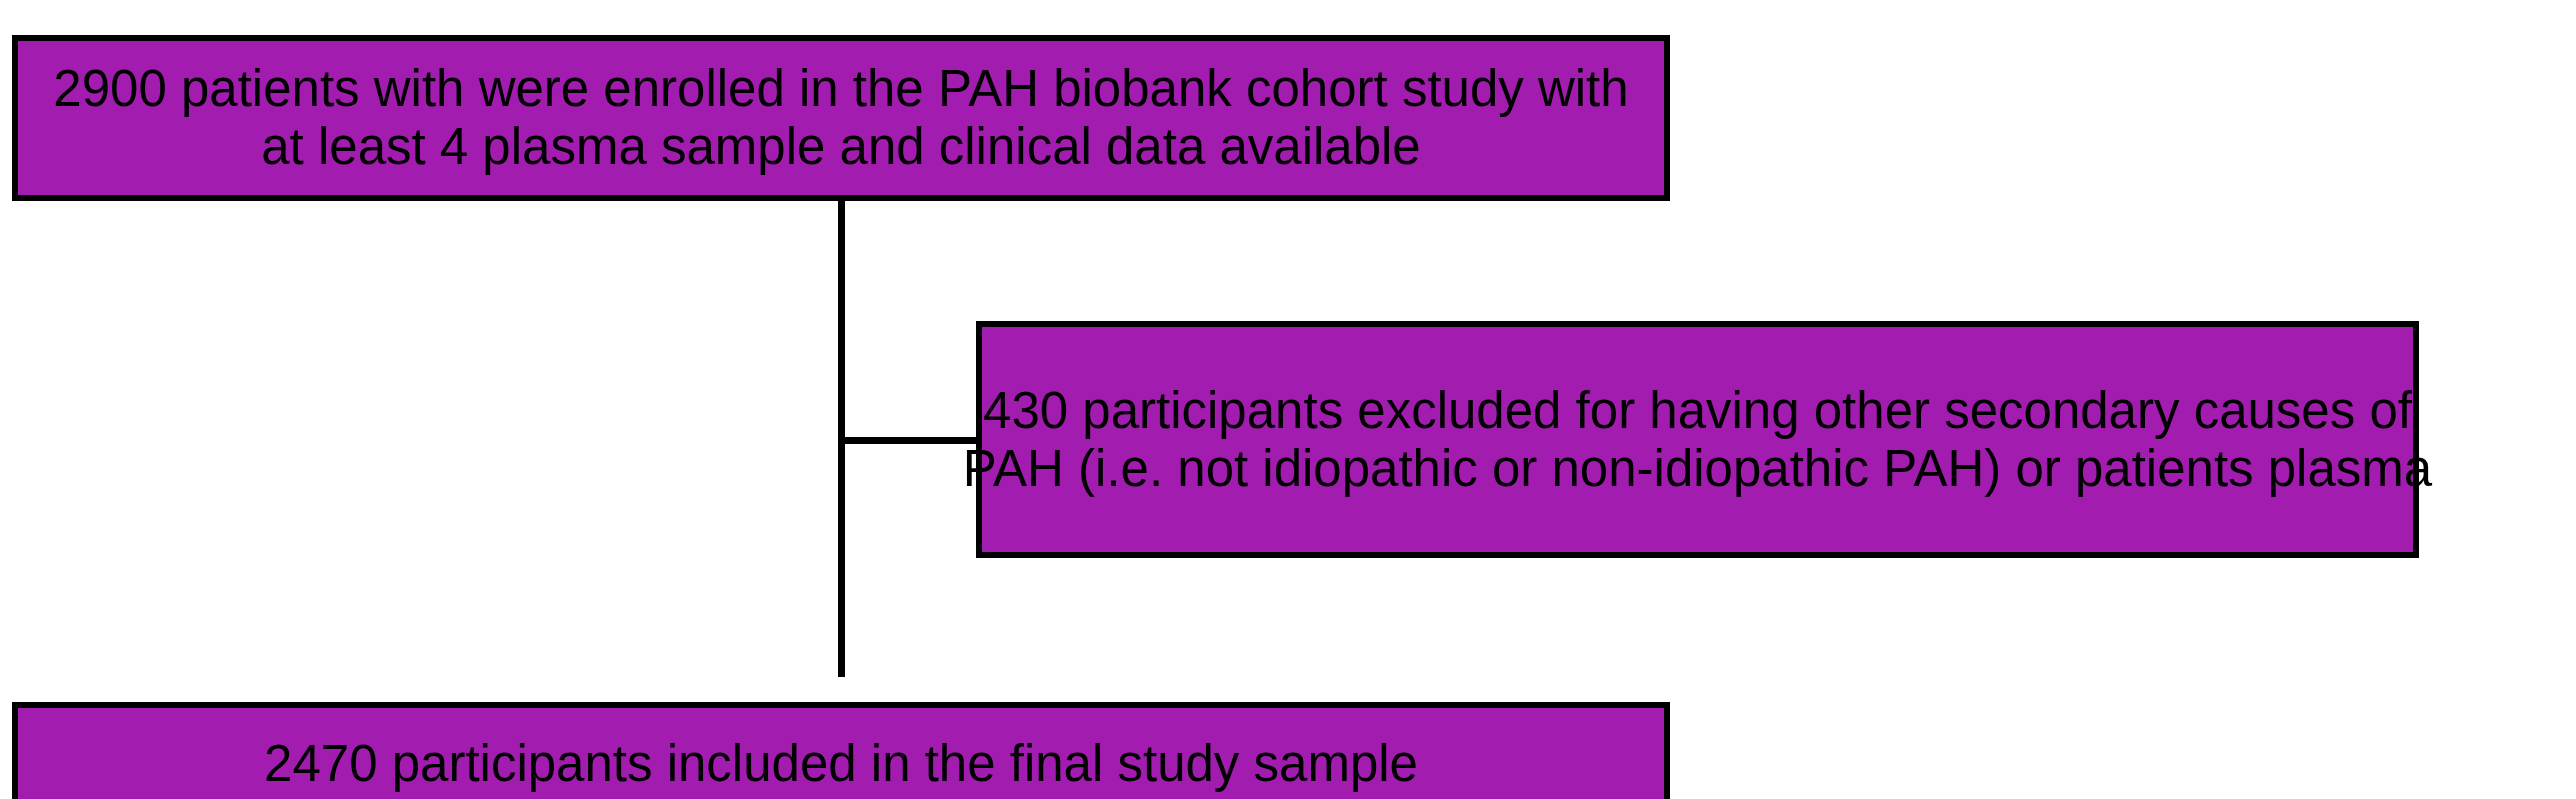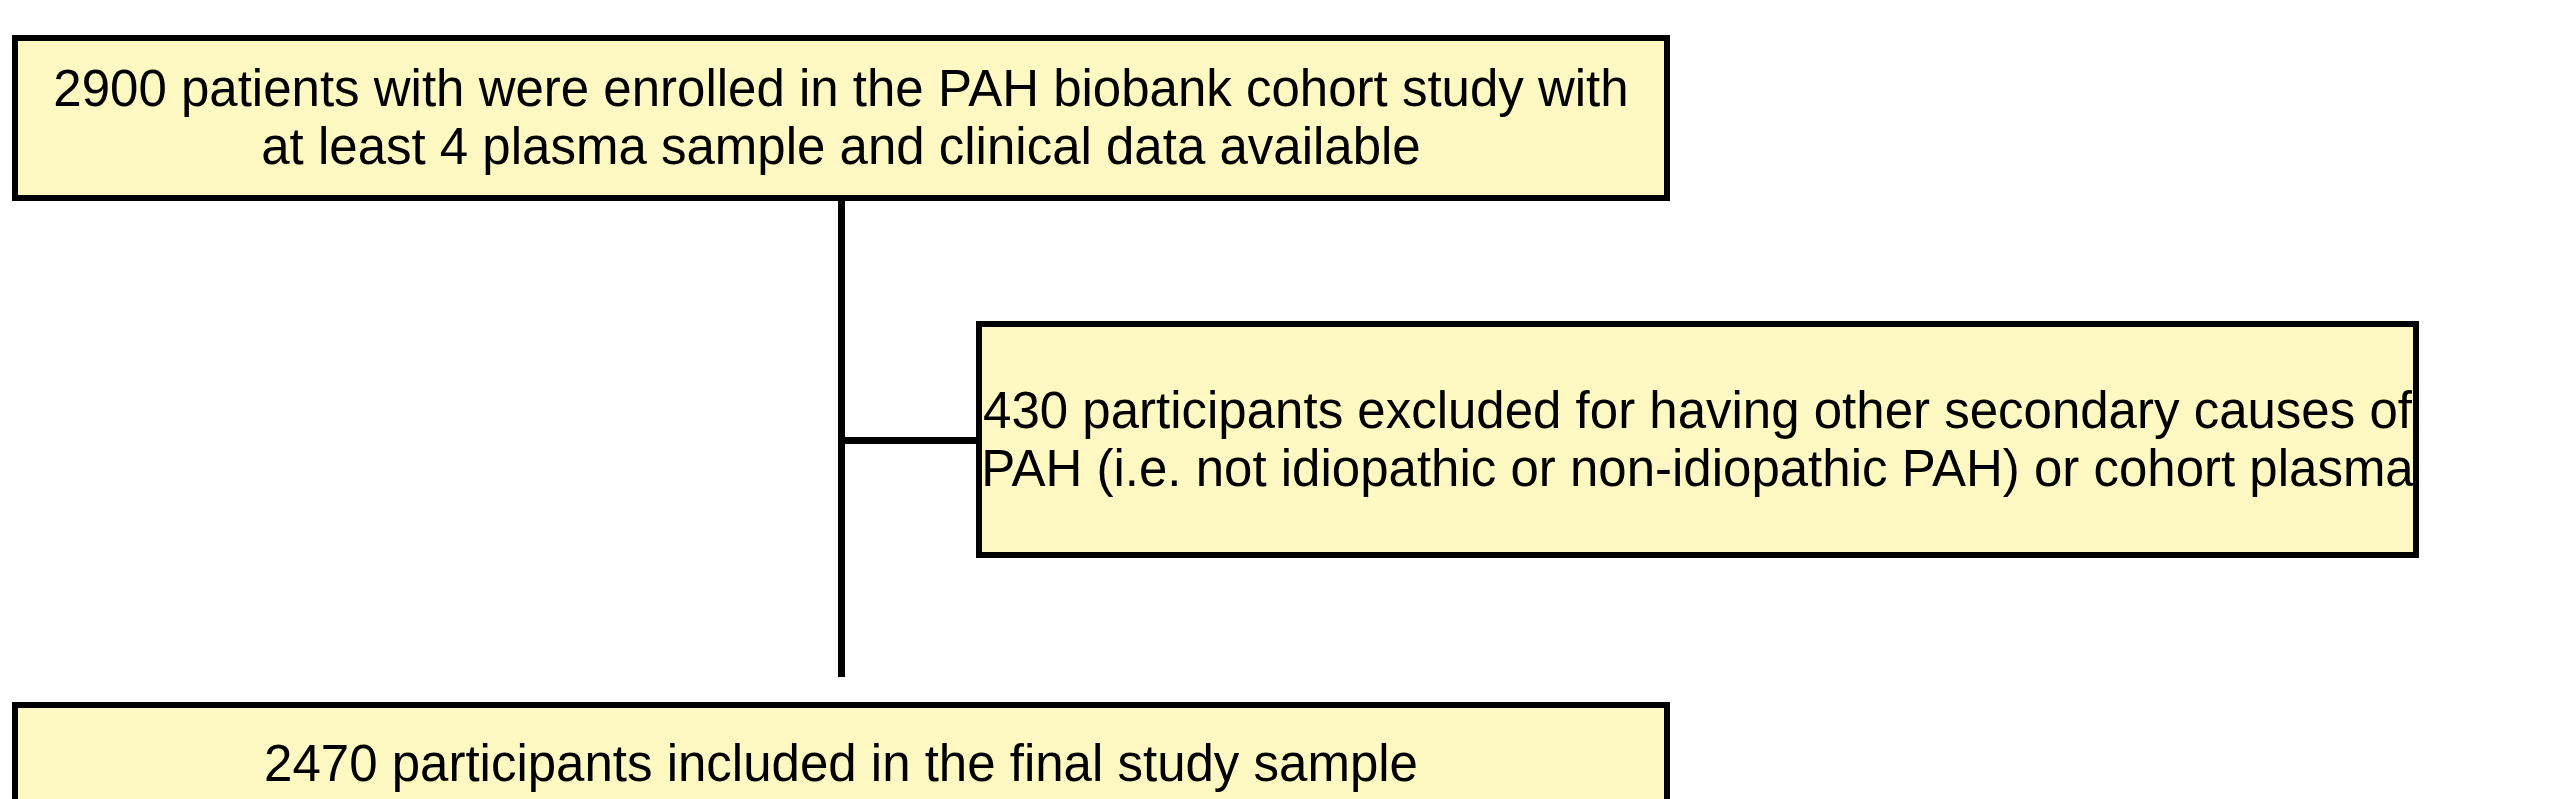--- a/index.html
+++ b/index.html
@@ -12,21 +12,21 @@
     width: 2576px;
     height: 799px;
     background: #ffffff;
     font-family: "Liberation Sans", sans-serif;
     color: #000000;
   }
   .box {
     position: absolute;
     box-sizing: border-box;
     border: 6.5px solid #000000;
-    background: #fef9c3;
+    background: #a21caf;
     display: flex;
     flex-direction: column;
     justify-content: center;
     align-items: center;
     text-align: center;
   }
   .box .line {
     font-size: 51px;
     line-height: 58px;
     white-space: nowrap;
@@ -75,21 +75,21 @@
     <div class="line">2900 patients with were enrolled in the PAH biobank cohort study with</div>
     <div class="line">at least 4 plasma sample and clinical data available</div>
   </div>
 
   <div class="connector connector-vertical"></div>
 
   <div class="connector connector-horizontal"></div>
 
   <div class="box box-exclusion">
     <div class="line">430 participants excluded for having other secondary causes of</div>
-    <div class="line">PAH (i.e. not idiopathic or non-idiopathic PAH) or cohort plasma</div>
+    <div class="line">PAH (i.e. not idiopathic or non-idiopathic PAH) or patients plasma</div>
   </div>
 
   <div class="box box-final">
     <div class="line">2470 participants included in the final study sample</div>
   </div>
 
 </div>
 
 
 </body></html>

